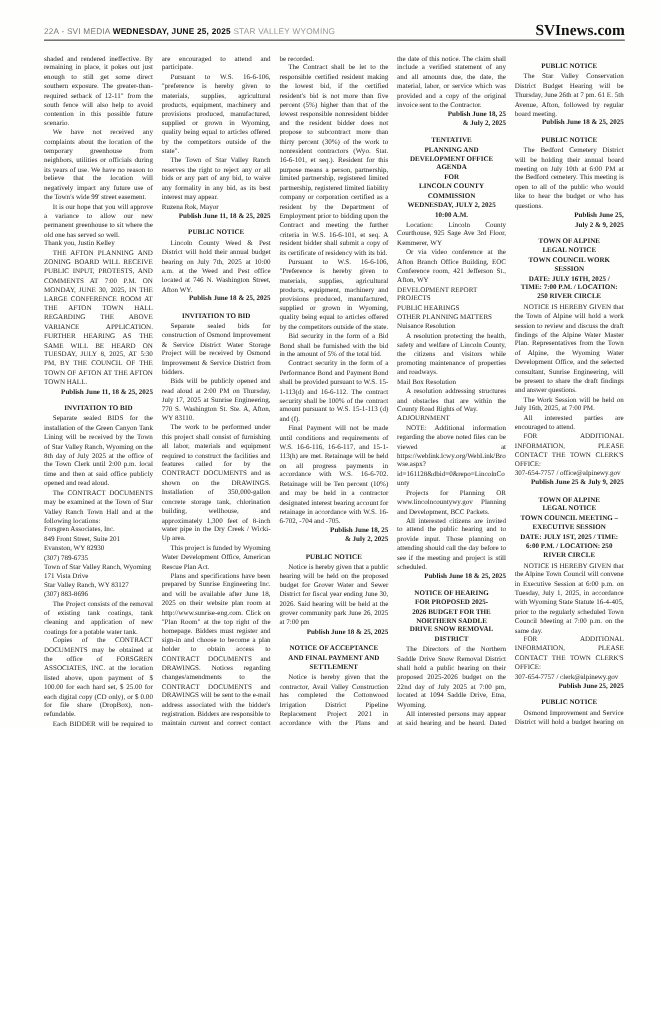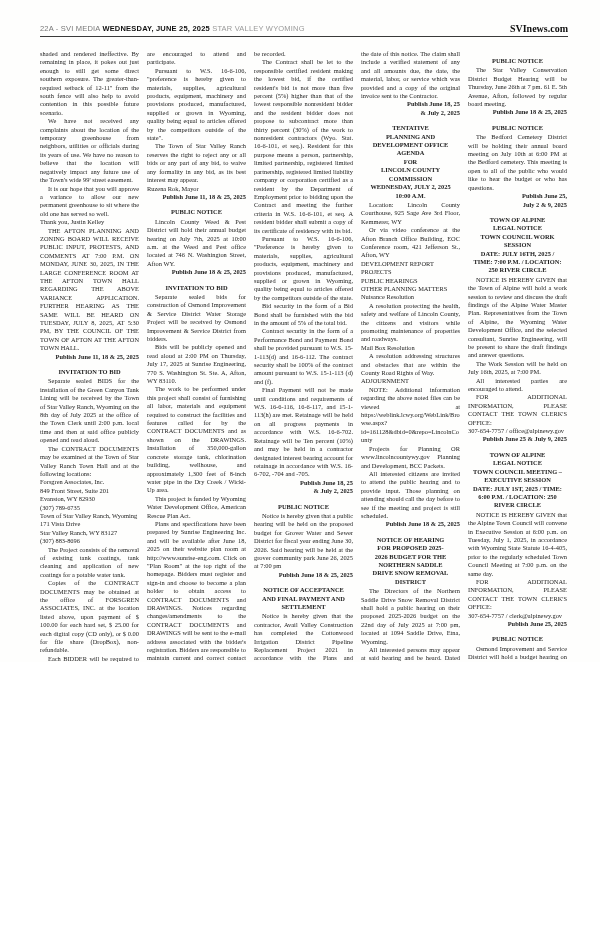--- a/index.html
+++ b/index.html
@@ -11,21 +11,21 @@
   }
   .masthead {
     display:flex; justify-content:space-between; align-items:flex-end;
     font-family:"Liberation Sans", sans-serif; font-size:7.5px; line-height:9px;
   }
   .masthead .m-left { color:#777; letter-spacing:0.2px; white-space:nowrap; }
   .masthead .m-left b { color:#111; font-weight:700; }
   .masthead .m-left .region { color:#999; }
   .masthead .m-right {
     font-family:"Liberation Serif", serif; font-weight:700;
-    font-size:10px; color:#111;
+    font-size:14px; color:#111;
   }
   .rule { border-top:1px solid #3a3a3a; margin:3px 0 13px 0; }
   .columns { display:flex; gap:8px; align-items:flex-start; }
   .col { width:99px; min-width:99px; max-width:99px; }
   .blk {
     font-size:6.4px; line-height:8.4px; overflow-wrap:break-word;
     word-break:break-word;
   }
   .blk.cont { text-align:justify; }
   .blk.para { text-align:justify; text-indent:8px; }

